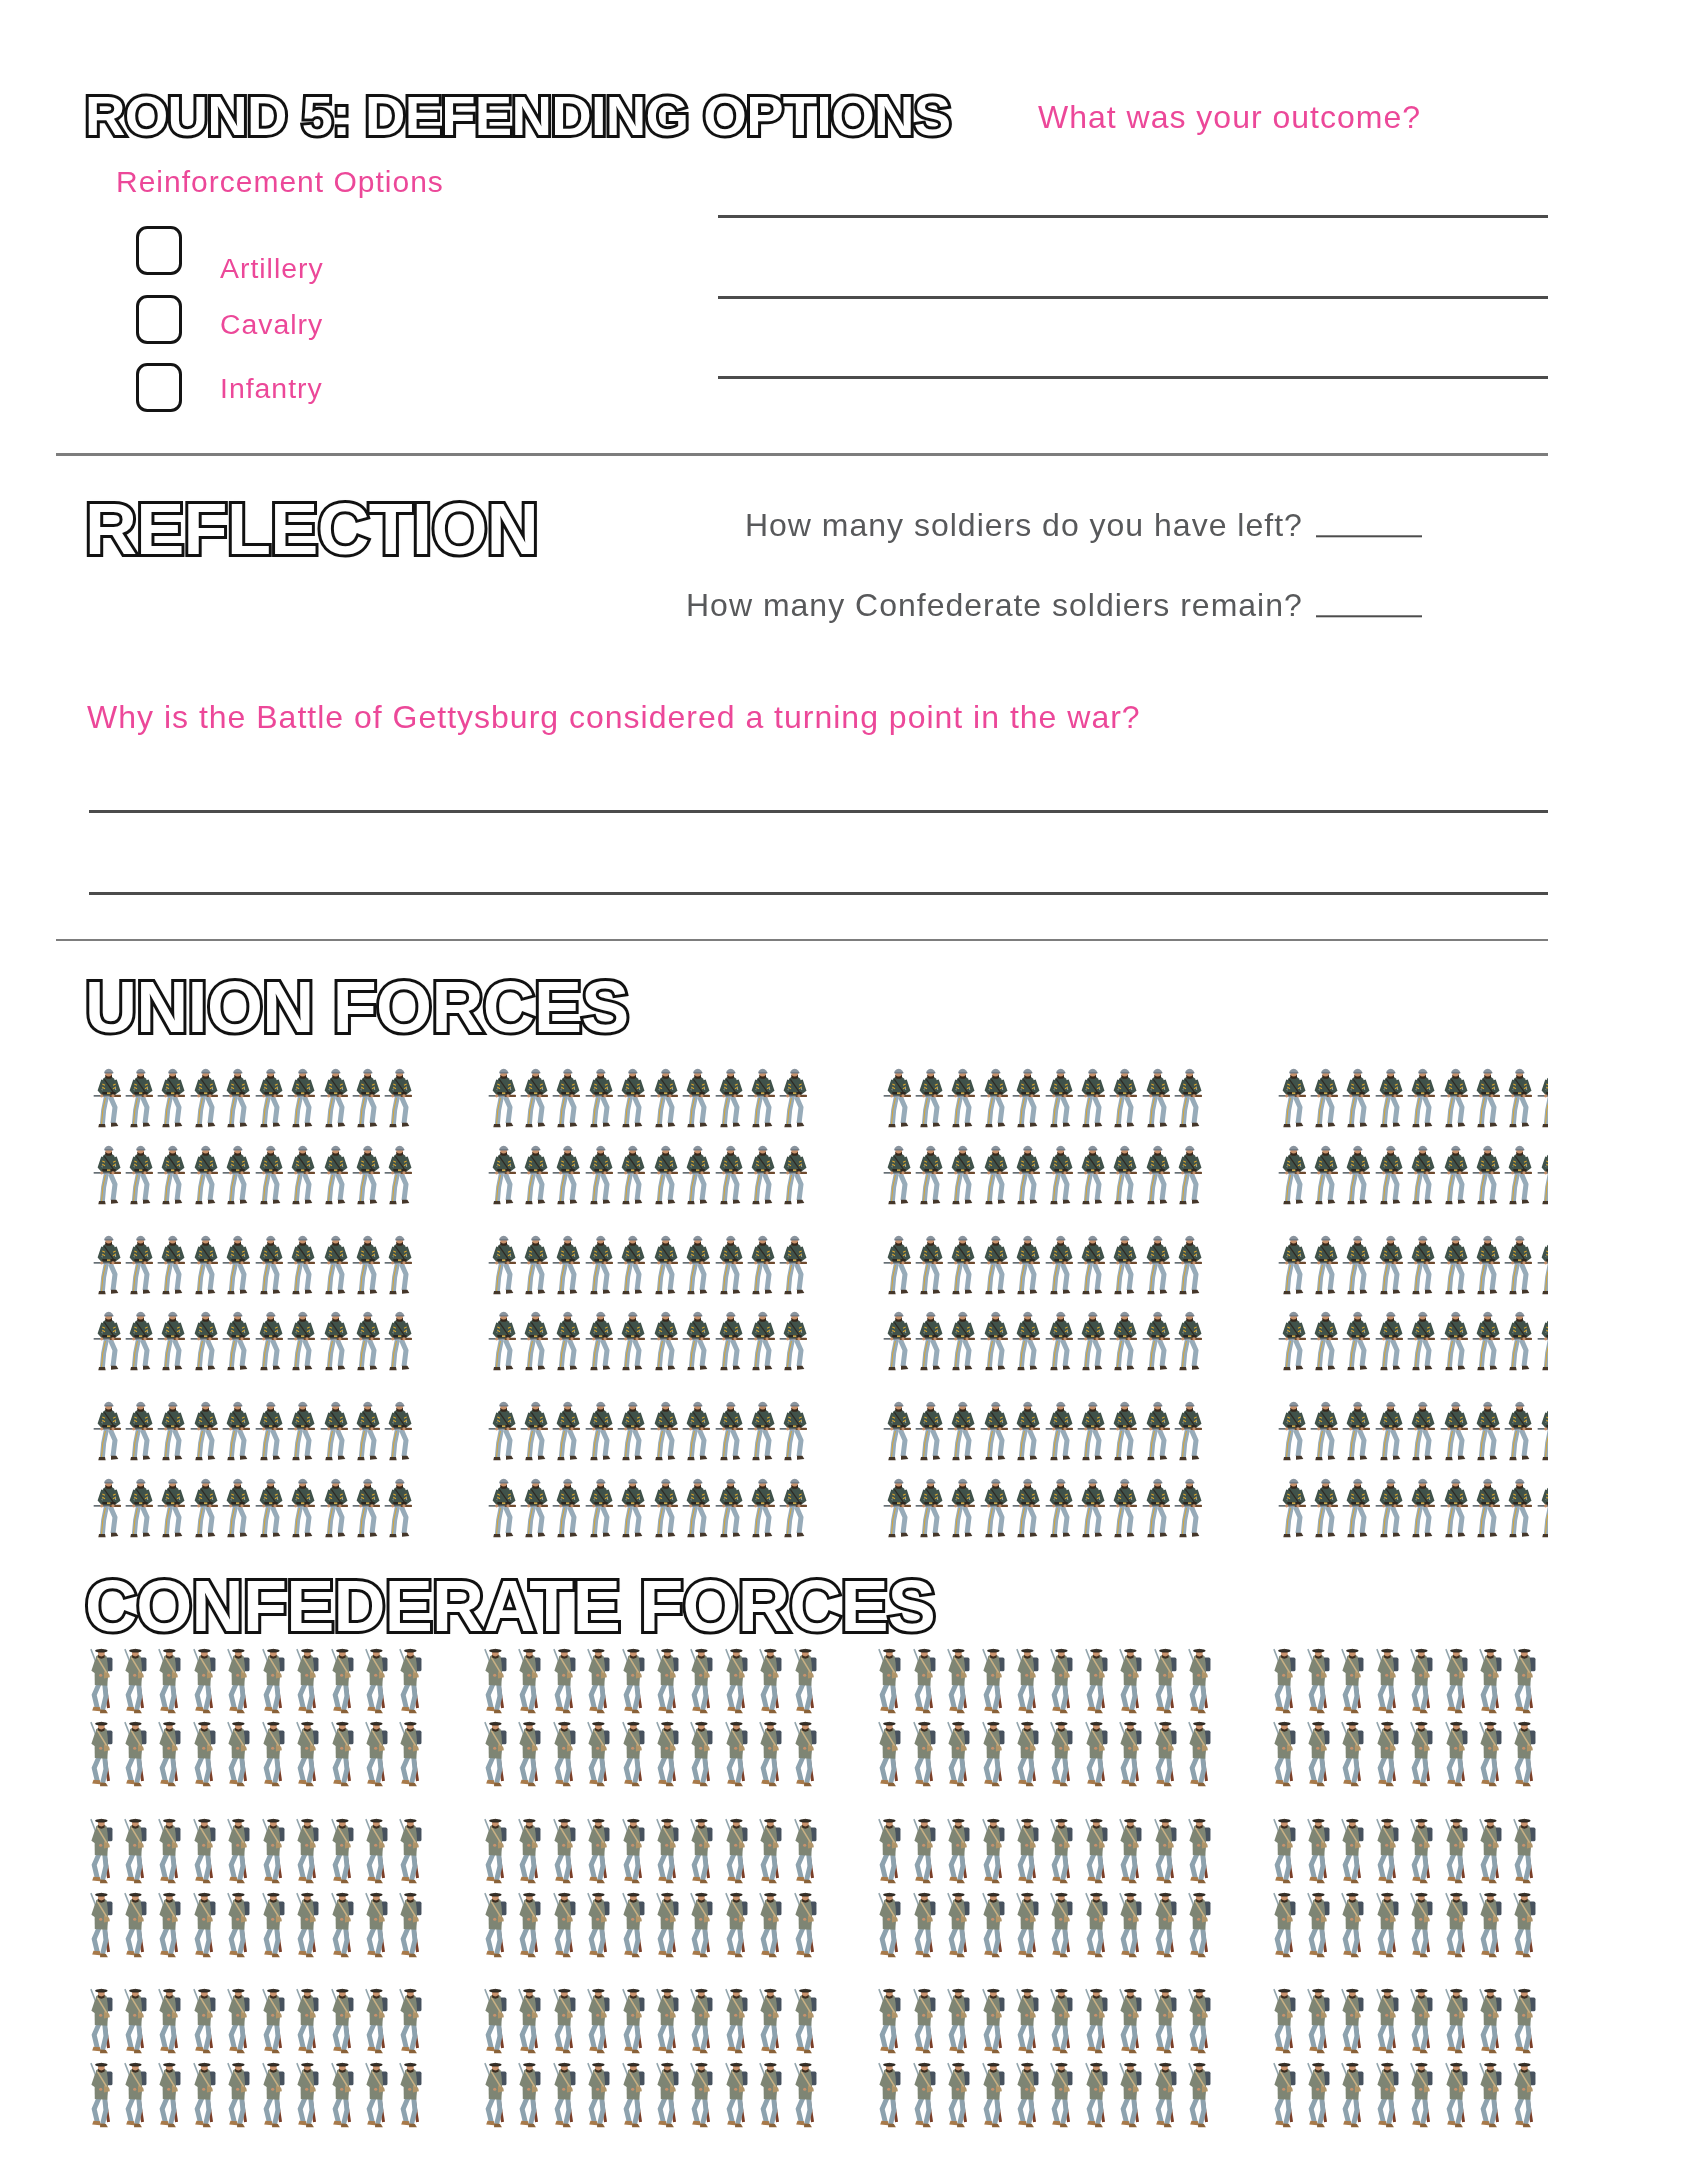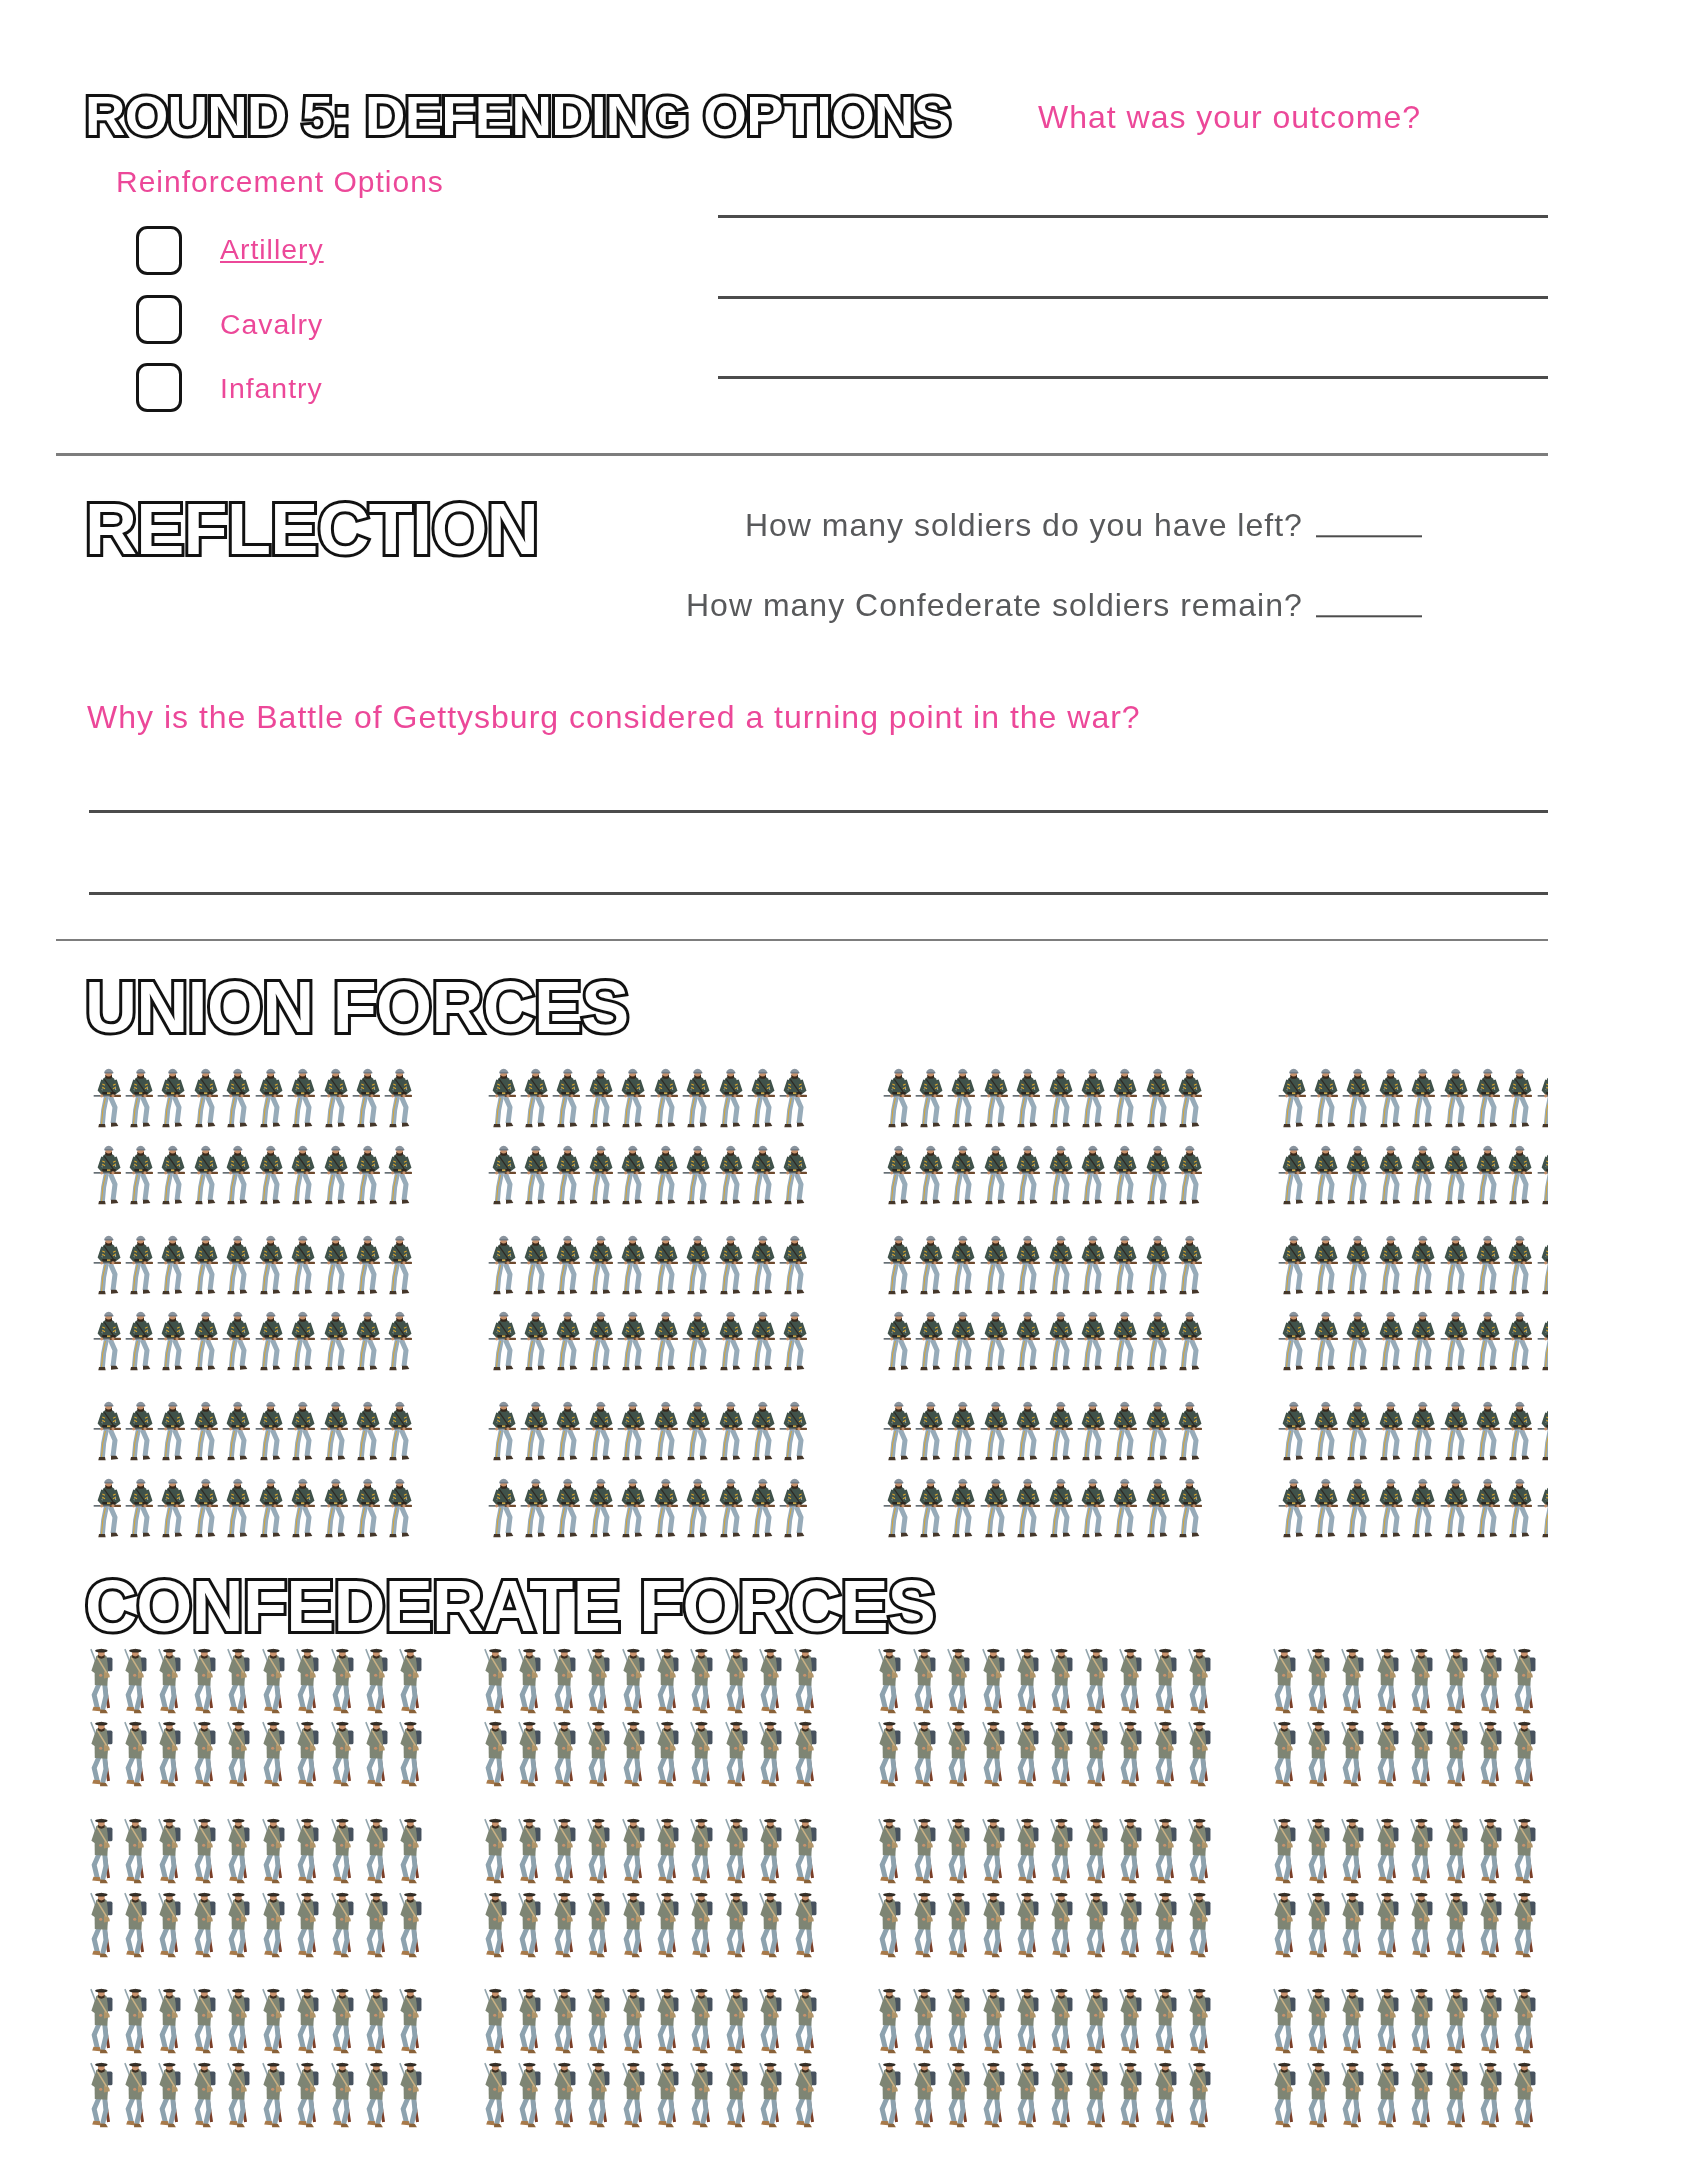--- a/index.html
+++ b/index.html
@@ -138,21 +138,21 @@
 
   <div class="bubble title-size" style="left:85px;top:86px;">
     <span class="bubble-stroke">Round 5: Defending Options</span><span class="bubble-fill">Round 5: Defending Options</span>
   </div>
 
   <div class="handtext" style="right:127px;top:99px;left:auto;">What was your outcome?</div>
 
   <div class="handtext" style="left:116px;top:165px;font-size:30px;">Reinforcement Options</div>
 
   <span class="checkbox" style="left:136px;top:226px;"></span>
-  <div class="handtext small" style="left:220px;top:233px;text-decoration:underline;">Artillery</div>
+  <div class="handtext small" style="left:220px;top:252px;">Artillery</div>
 
   <span class="checkbox" style="left:136px;top:295px;"></span>
   <div class="handtext small" style="left:220px;top:308px;">Cavalry</div>
 
   <span class="checkbox" style="left:136px;top:363px;"></span>
   <div class="handtext small" style="left:220px;top:372px;">Infantry</div>
 
   <div class="answer-line" style="left:718px;top:215px;width:842px;"></div>
   <div class="answer-line" style="left:718px;top:296px;width:842px;"></div>
   <div class="answer-line" style="left:718px;top:376px;width:842px;"></div>

